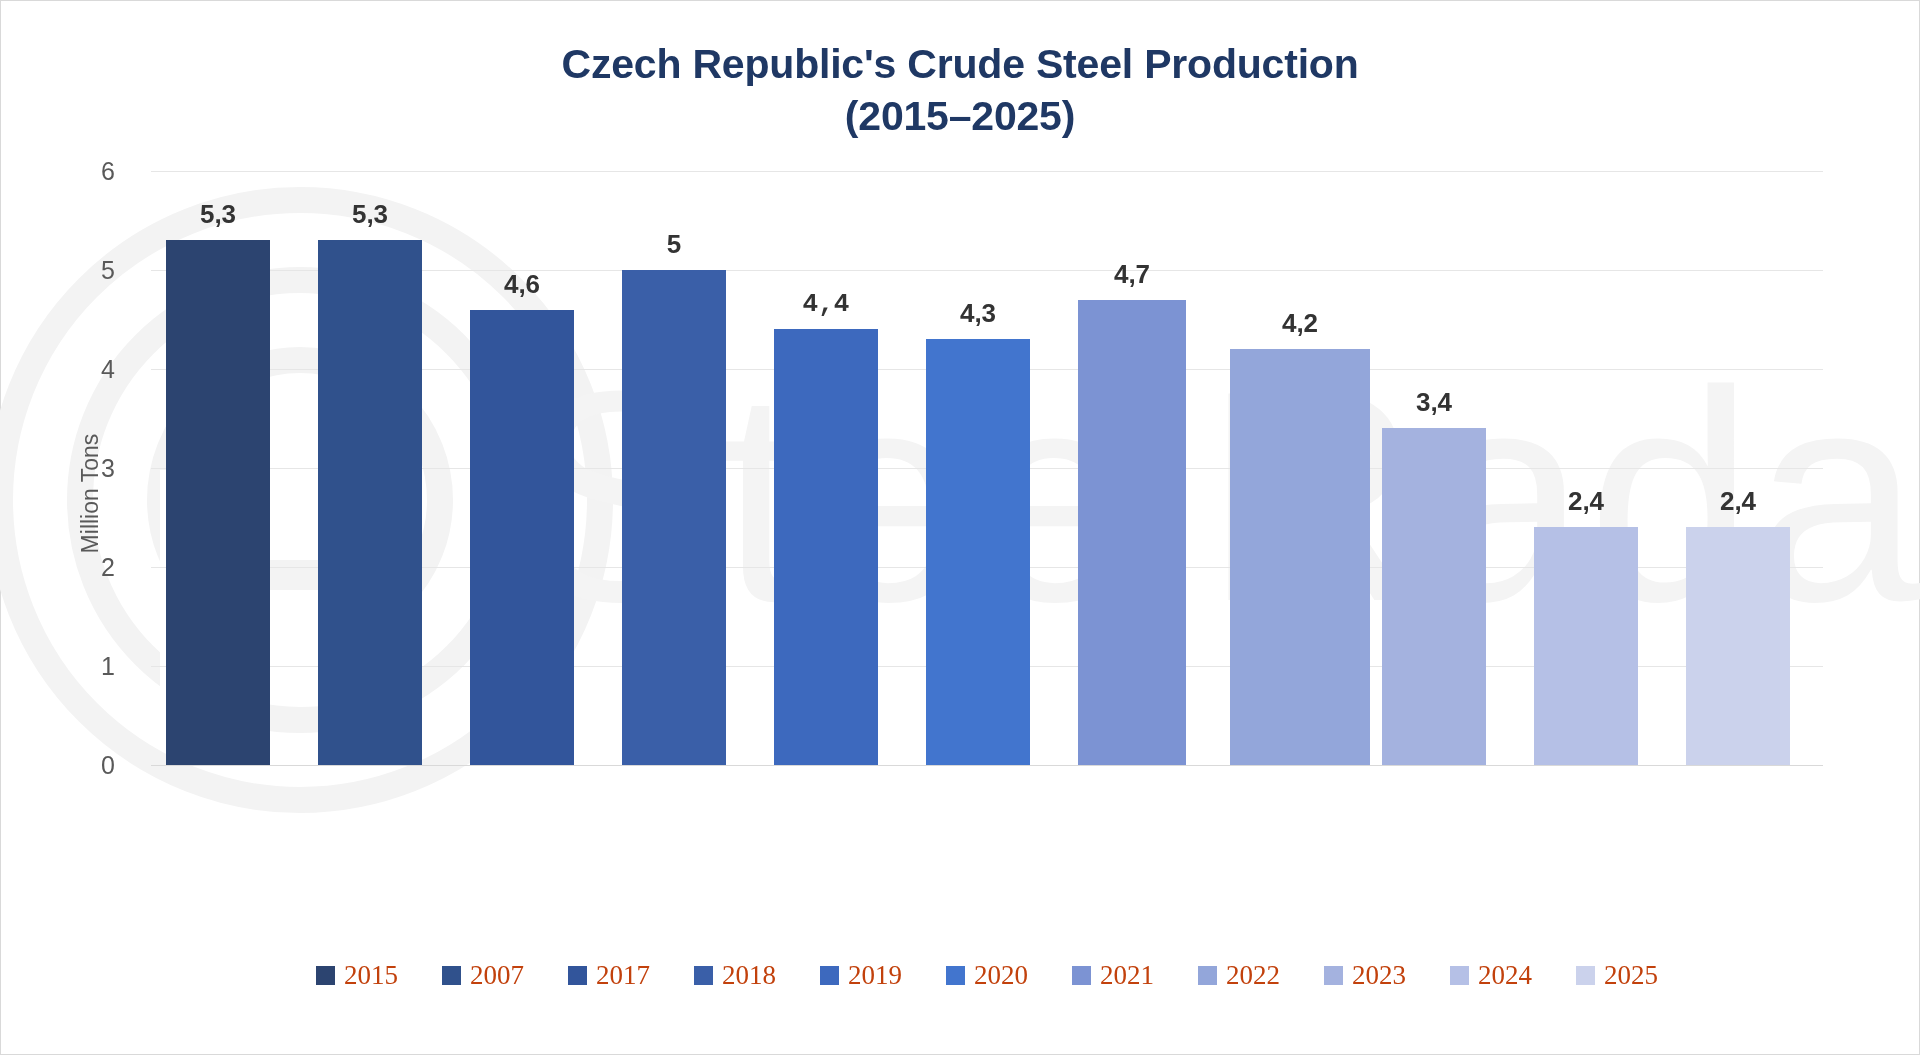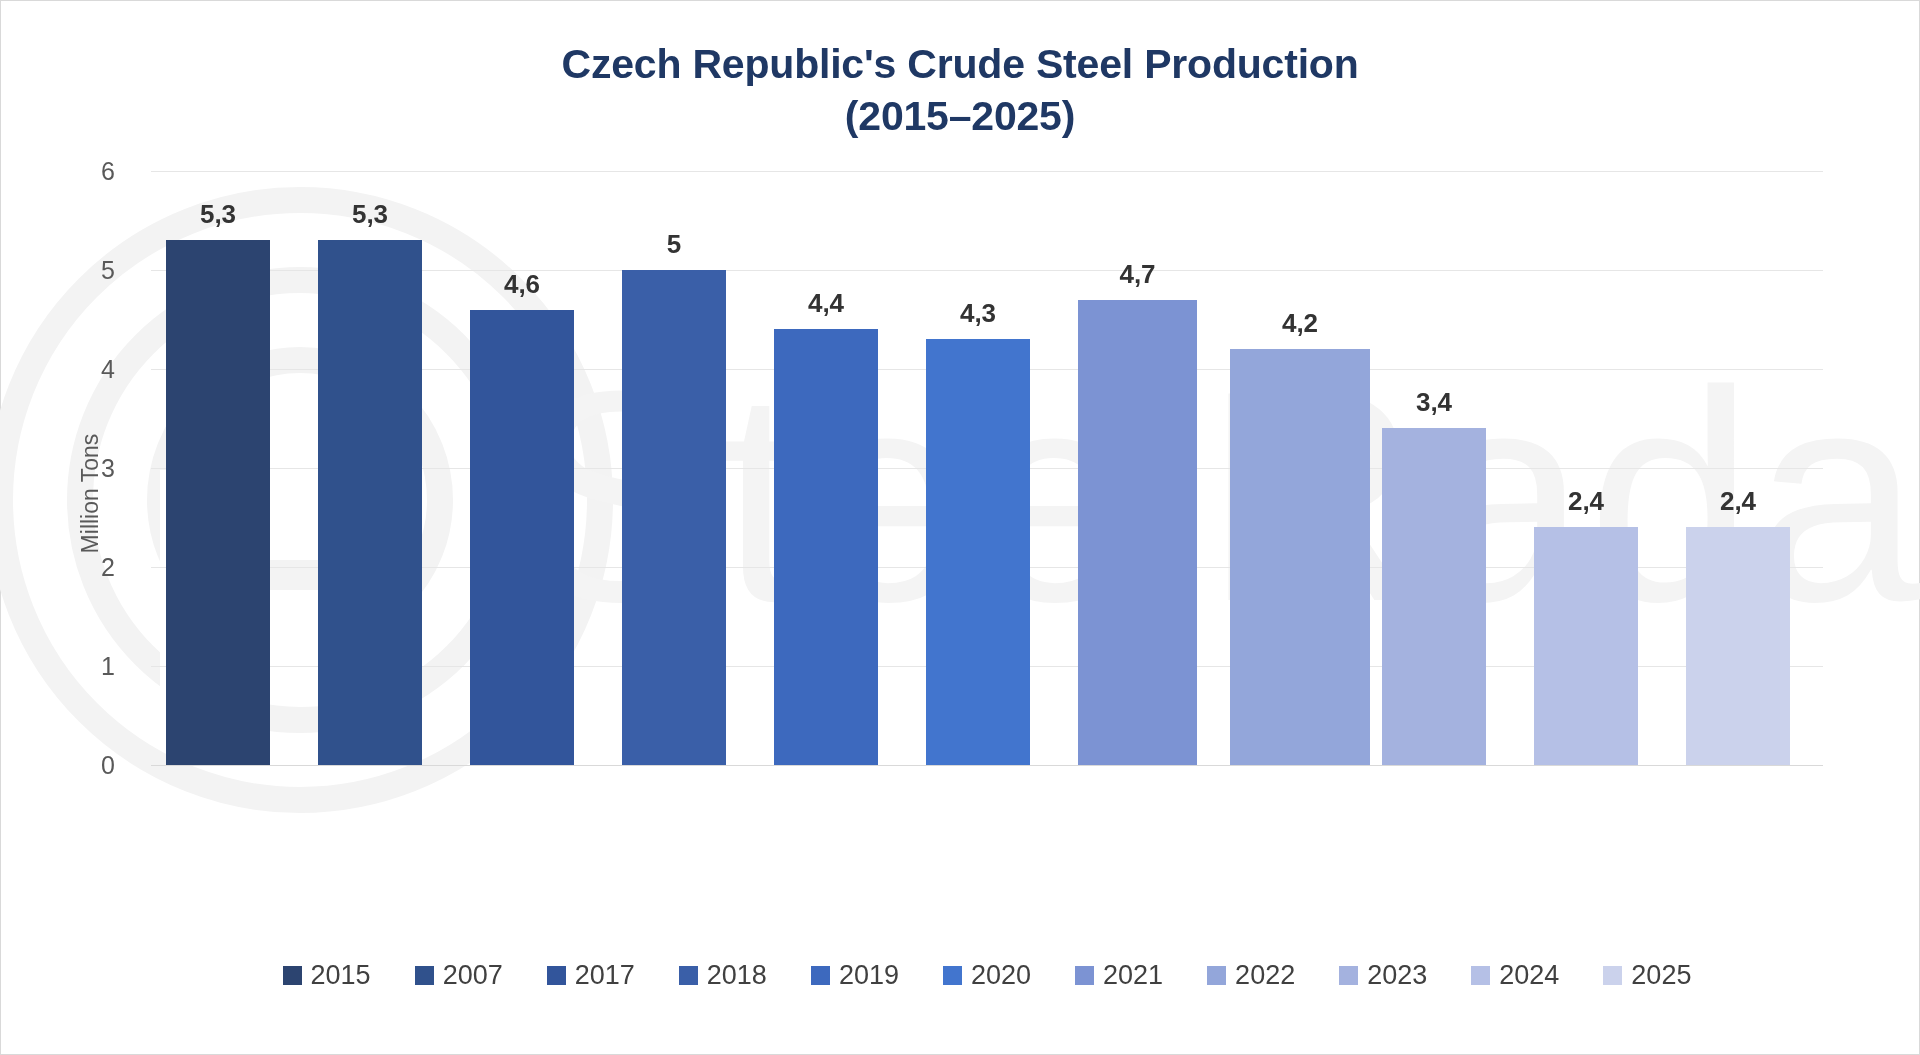--- a/index.html
+++ b/index.html
@@ -158,22 +158,22 @@
     margin: 0 22px;
   }
   .legend-swatch {
     width: 19px;
     height: 19px;
     margin-right: 9px;
     flex: 0 0 auto;
   }
   .legend-label {
     font-size: 27px;
-    color: #404040;
-    font-family: Liberation Sans, sans-serif;
+    color: #c2410c;
+    font-family: Liberation Serif, serif;
     white-space: nowrap;
   }
 </style>
 </head>
 <body>
 
 <div id="screen">
 
   <div class="frame"></div>
   <div class="frame-inner"></div>
@@ -233,27 +233,27 @@
         <div class="bar" style="left: 470px; width: 104px; bottom: 290px; height: 455.4px;">
           <div class="bar-rect" style="height: 455.4px; background: rgb(50, 85, 155);"></div>
           <div class="bar-label" style="bottom: 465.4px;">4,6</div>
         </div>
         <div class="bar" style="left: 622px; width: 104px; bottom: 290px; height: 495px;">
           <div class="bar-rect" style="height: 495px; background: rgb(58, 95, 168);"></div>
           <div class="bar-label" style="bottom: 505px;">5</div>
         </div>
         <div class="bar" style="left: 774px; width: 104px; bottom: 290px; height: 435.6px;">
           <div class="bar-rect" style="height: 435.6px; background: rgb(61, 105, 190);"></div>
-          <div class="bar-label" style="bottom: 445.6px;">4,4</div>
+          <div class="bar-label" style="bottom: 445.6px; font-family: Liberation Mono, monospace;">4,4</div>
         </div>
         <div class="bar" style="left: 926px; width: 104px; bottom: 290px; height: 425.7px;">
           <div class="bar-rect" style="height: 425.7px; background: rgb(66, 117, 206);"></div>
           <div class="bar-label" style="bottom: 435.7px;">4,3</div>
         </div>
-        <div class="bar" style="left: 1078px; width: 119px; bottom: 290px; height: 465.3px;">
+        <div class="bar" style="left: 1078px; width: 108px; bottom: 290px; height: 465.3px;">
           <div class="bar-rect" style="height: 465.3px; background: rgb(124, 147, 211);"></div>
           <div class="bar-label" style="bottom: 475.3px;">4,7</div>
         </div>
         <div class="bar" style="left: 1230px; width: 104px; bottom: 290px; height: 415.8px; padding-left: 36px;">
           <div class="bar-rect" style="height: 415.8px; background: rgb(147, 166, 218);"></div>
           <div class="bar-label" style="bottom: 425.8px;">4,2</div>
         </div>
         <div class="bar" style="left: 1382px; width: 104px; bottom: 290px; height: 256px; border-radius: 28px;">
           <div class="bar-rect" style="height: 336.6px; background: rgb(164, 178, 223);"></div>
           <div class="bar-label" style="bottom: 346.6px;">3,4</div>

